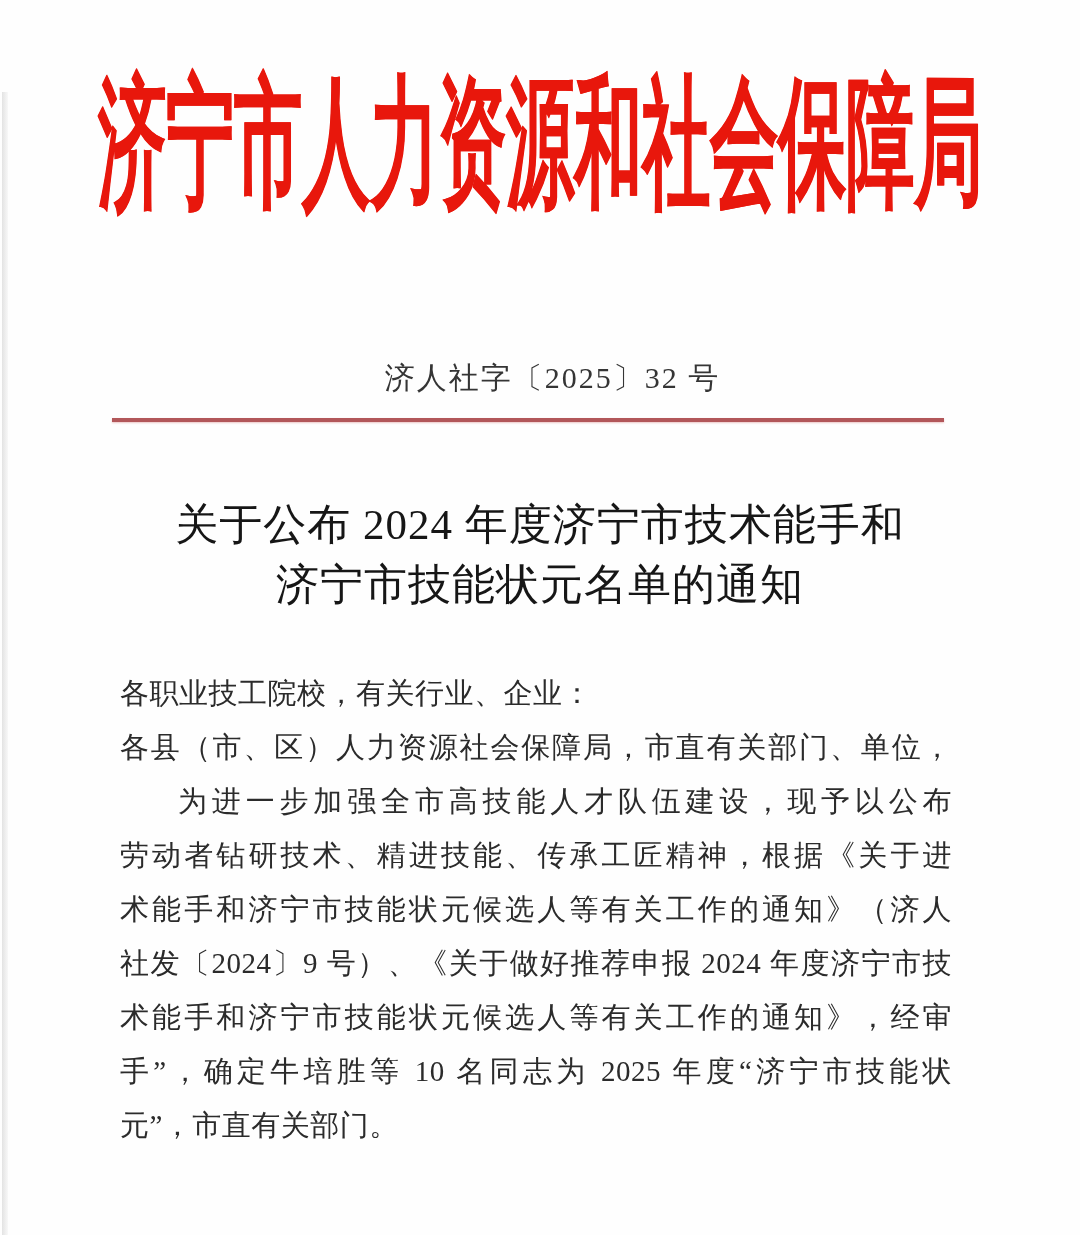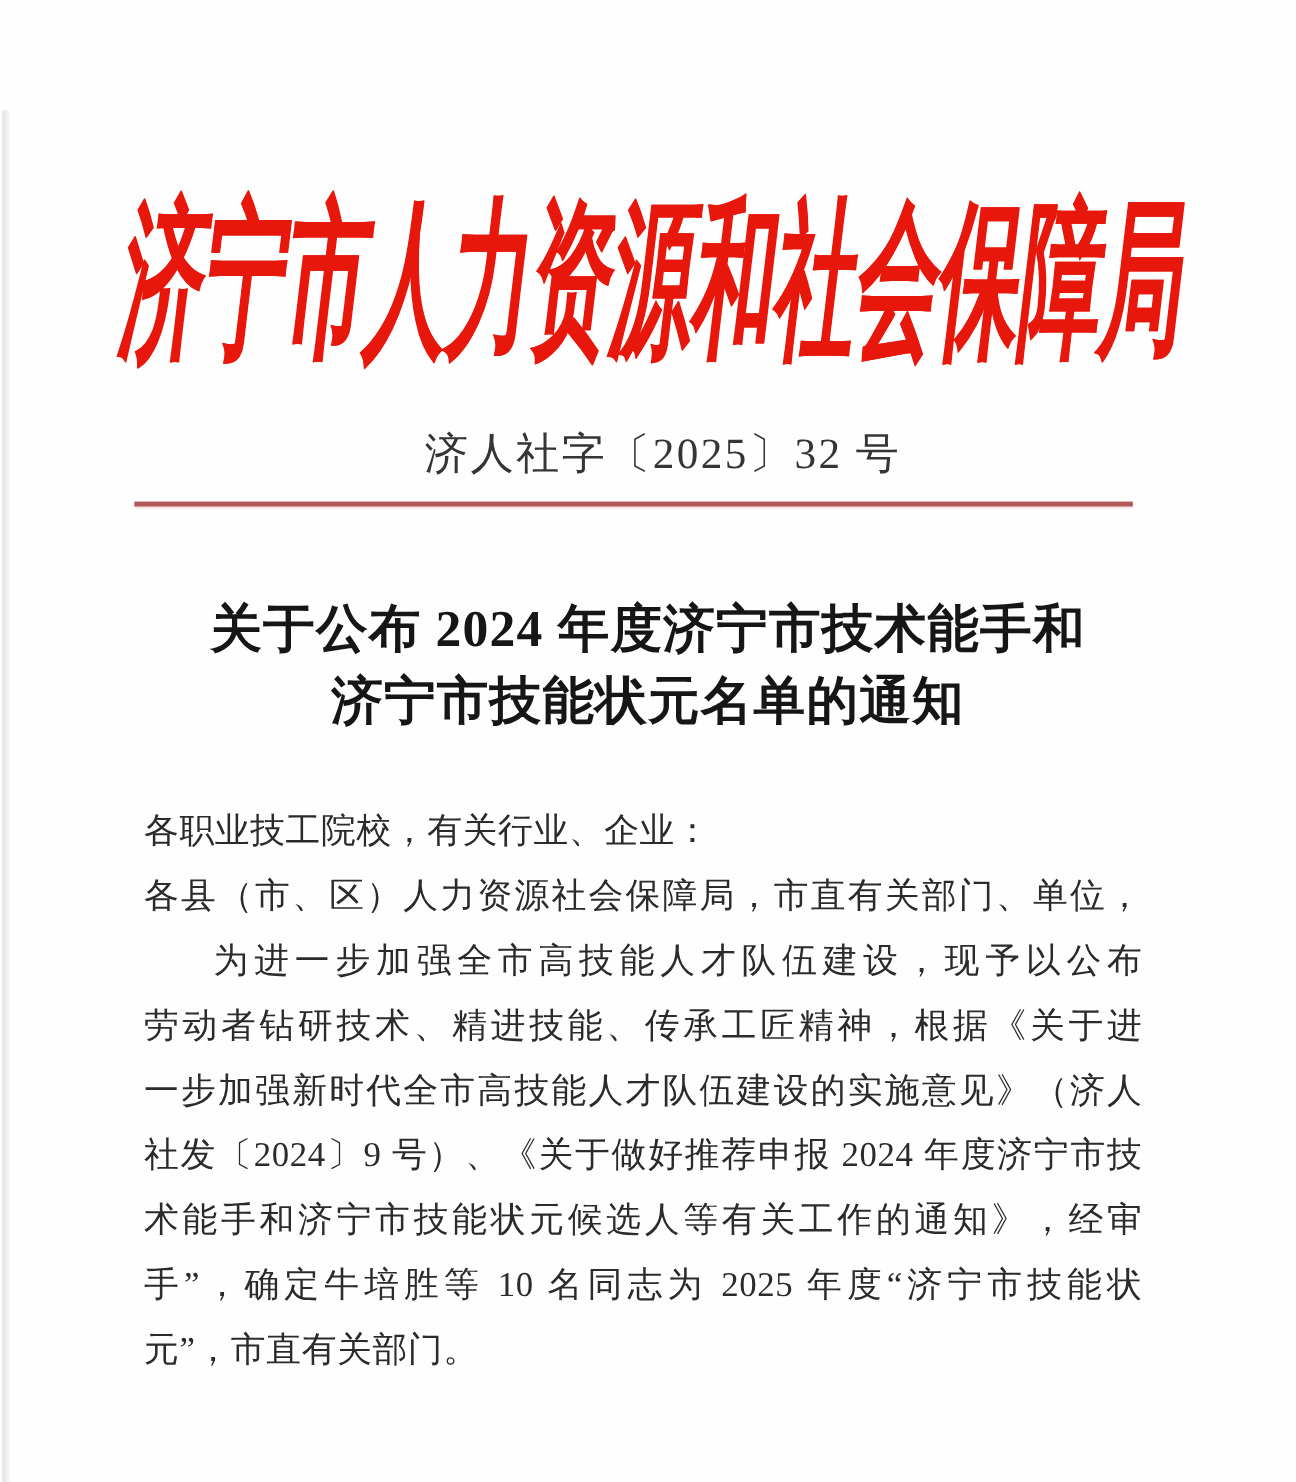--- a/index.html
+++ b/index.html
@@ -21,68 +21,67 @@
     position: absolute;
     left: 2px;
     top: 92px;
     bottom: 0;
     width: 6px;
     background: linear-gradient(to right, #e3e3e3, #f8f8f8);
   }
   
   .agency-wrap {
     position: absolute;
-    top: 122px;
+    top: 110px;
     left: 0;
     right: 0;
     height: 146px;
     display: flex;
-    align-items: flex-end;
+    align-items: flex-start;
     justify-content: center;
-    font-style: italic;
   }
   .agency {
     font-size: 68px;
     line-height: 1;
     font-weight: bold;
     color: var(--header-red, #e8170c);
     transform: scaleY(2.1);
     transform-origin: center;
     white-space: nowrap;
     letter-spacing: 0px;
     text-shadow: 0.5px 0 0 var(--header-red, #e8170c);
   }
   .doc-number {
     position: absolute;
     top: 360px;
     left: 0;
     right: 0;
     text-align: center;
-    font-size: 36px;
+    font-size: 30px;
     line-height: 36px;
     letter-spacing: 2px;
     color: #353535;
     padding-left: 25px;
   }
   .red-line {
     position: absolute;
     top: 418px;
     left: 112px;
     width: 832px;
     height: 4px;
     background: var(--divider-red, #b2575a);
     box-shadow: 0 1px 2px rgba(214, 130, 130, 0.45);
   }
   .title-block {
     position: absolute;
     top: 495px;
     left: 0;
     right: 0;
     text-align: center;
-    font-weight: bold;
+    font-weight: normal;
     font-size: 43px;
     line-height: 60px;
     letter-spacing: 1px;
     color: #161616;
   }
   .body-block {
     position: absolute;
     top: 666px;
     left: 120px;
     width: 832px;
@@ -122,20 +121,20 @@
   <div class="title-block">
     <div>关于公布 2024 年度济宁市技术能手和</div>
     <div>济宁市技能状元名单的通知</div>
   </div>
 
   <div class="body-block">
     <div class="bline endline">各职业技工院校，有关行业、企业：</div>
     <div class="bline">各县（市、区）人力资源社会保障局，市直有关部门、单位，</div>
     <div class="bline indent">为进一步加强全市高技能人才队伍建设，现予以公布</div>
     <div class="bline">劳动者钻研技术、精进技能、传承工匠精神，根据《关于进</div>
-    <div class="bline">一步加强新时代全市高技能人才队伍建设的实施意见》（济人</div>
+    <div class="bline">术能手和济宁市技能状元候选人等有关工作的通知》（济人</div>
     <div class="bline">社发〔2024〕9 号）、《关于做好推荐申报 2024 年度济宁市技</div>
     <div class="bline">术能手和济宁市技能状元候选人等有关工作的通知》，经审</div>
     <div class="bline">手”，确定牛培胜等 10 名同志为 2025 年度“济宁市技能状</div>
     <div class="bline endline">元”，市直有关部门。</div>
   </div>
 
 </div>
 
 </body></html>

